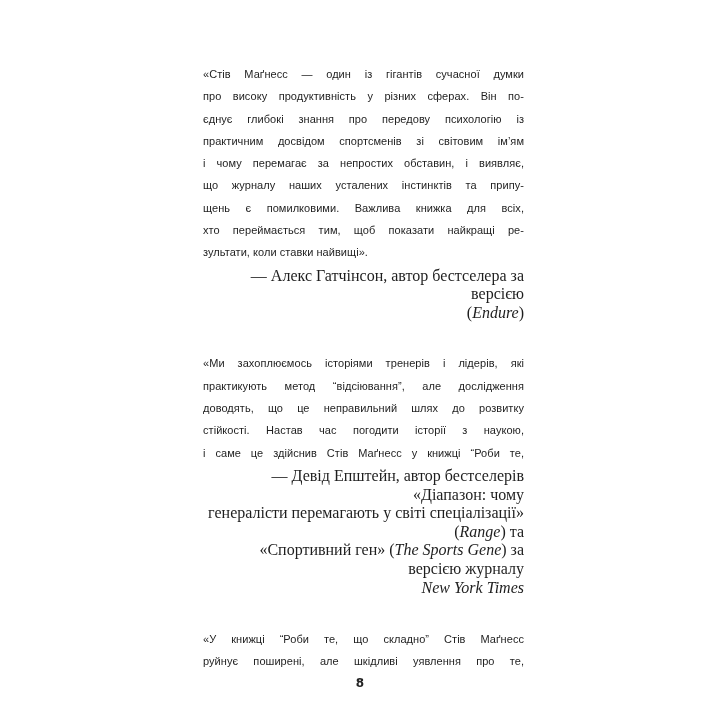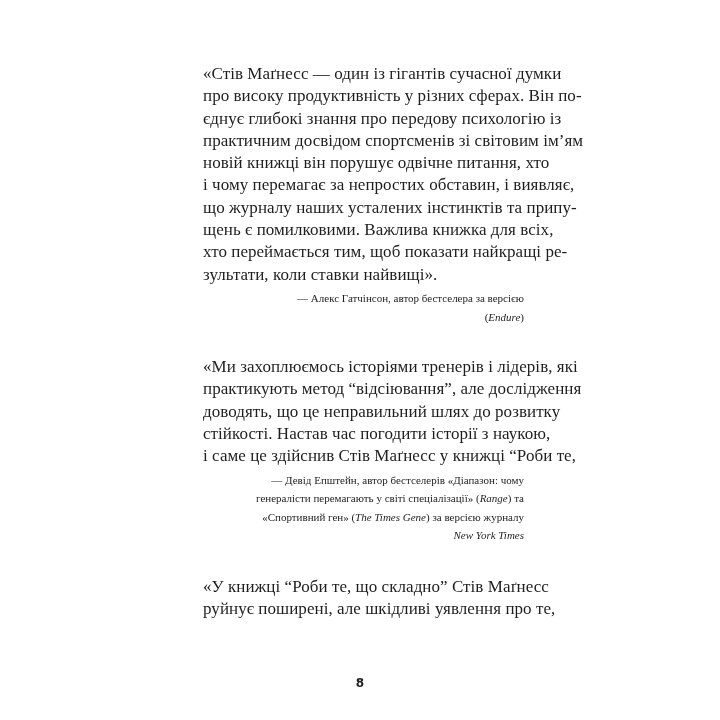--- a/index.html
+++ b/index.html
@@ -2,29 +2,29 @@
 <html><head>
 <meta charset="utf-8">
 <style>
   html, body { margin: 0; padding: 0; }
   body {
     width: 720px; height: 720px; background: #ffffff; position: relative; overflow: hidden;
     font-family: "DejaVu Serif", "Liberation Serif", serif; color: #1e1e1e;
   }
   .page { position: absolute; left: 203px; top: 63px; width: 321px; }
   .quote {
-    font-family: Liberation Serif, serif;
-    font-size: 17px; line-height: 22.3px; text-align: justify;
+    font-family: Liberation Sans, sans-serif;
+    font-size: 11px; line-height: 22.3px; text-align: justify;
     letter-spacing: 0.05px; margin: 0;
   }
   .quote .ln { display: block; text-align: justify; text-align-last: justify; white-space: nowrap; }
   .quote .ln.last { text-align-last: left; }
   .attrib {
     font-family: "Liberation Serif", serif;
-    font-size: 11px; line-height: 18.6px; text-align: right; margin: 3px 0 0 0;
+    font-size: 16px; line-height: 18.6px; text-align: right; margin: 3px 0 0 0;
   }
   .attrib .ln { display: block; }
   .block1 { }
   .block2 { margin-top: 30px; }
   .block3 { margin-top: 31px; }
   .page-num {
     position: absolute; left: 0; width: 720px; top: 676px; text-align: center;
     font-family: "DejaVu Sans", sans-serif; font-weight: bold; font-size: 12px; color: #222;
   }
 </style>
@@ -32,21 +32,20 @@
 <body>
 
 <div class="page">
 
   <div class="block1">
     <p class="quote">
       <span class="ln">«Стів Маґнесс — один із гігантів сучасної думки</span>
       <span class="ln">про високу продуктивність у різних сферах. Він по-</span>
       <span class="ln">єднує глибокі знання про передову психологію із</span>
       <span class="ln">практичним досвідом спортсменів зі світовим ім’ям</span>
-      <span class="ln">новій книжці він порушує одвічне питання, хто</span>
       <span class="ln">і чому перемагає за непростих обставин, і виявляє,</span>
       <span class="ln">що журналу наших усталених інстинктів та припу-</span>
       <span class="ln">щень є помилковими. Важлива книжка для всіх,</span>
       <span class="ln">хто переймається тим, щоб показати найкращі ре-</span>
       <span class="ln last">зультати, коли ставки найвищі».</span>
     </p>
     <p class="attrib">
       <span class="ln">— Алекс Гатчінсон, автор бестселера за версією</span>
       <span class="ln"><span>(</span><i>Endure</i><span>)</span></span>
     </p>
@@ -56,21 +55,21 @@
     <p class="quote">
       <span class="ln">«Ми захоплюємось історіями тренерів і лідерів, які</span>
       <span class="ln">практикують метод “відсіювання”, але дослідження</span>
       <span class="ln">доводять, що це неправильний шлях до розвитку</span>
       <span class="ln">стійкості. Настав час погодити історії з наукою,</span>
       <span class="ln">і саме це здійснив Стів Маґнесс у книжці “Роби те,</span>
     </p>
     <p class="attrib">
       <span class="ln">— Девід Епштейн, автор бестселерів «Діапазон: чому</span>
       <span class="ln"><span>генералісти перемагають у світі спеціалізації» (</span><i>Range</i><span>) та</span></span>
-      <span class="ln"><span>«Спортивний ген» (</span><i>The Times Gene</i><span>) за версією журналу</span></span>
+      <span class="ln"><span>«Спортивний ген» (</span><i>The Sports Gene</i><span>) за версією журналу</span></span>
       <span class="ln"><i>New York Times</i></span>
     </p>
   </div>
 
   <div class="block3">
     <p class="quote">
       <span class="ln">«У книжці “Роби те, що складно” Стів Маґнесс</span>
       <span class="ln">руйнує поширені, але шкідливі уявлення про те,</span>
 
     </p>

